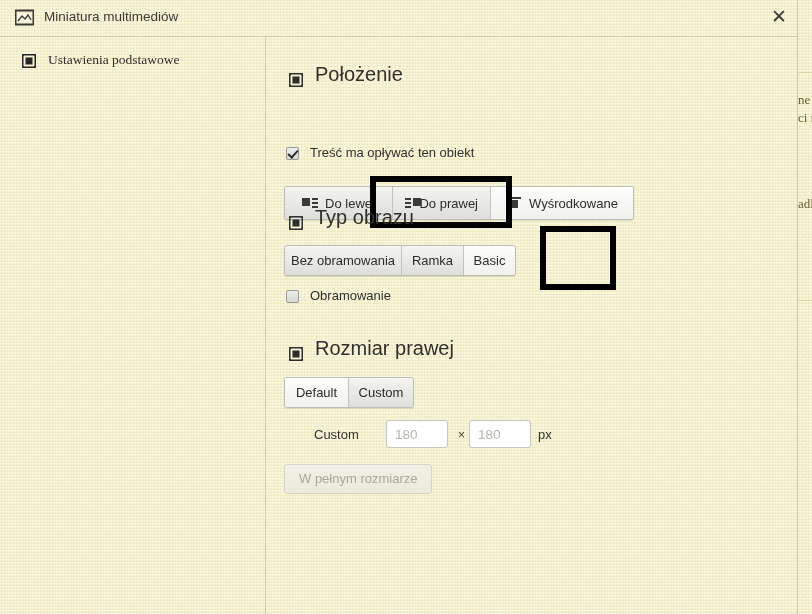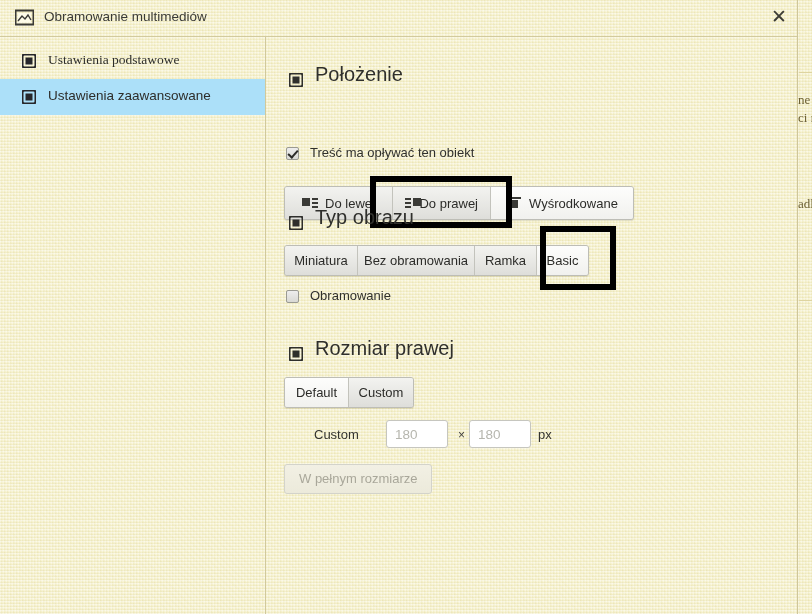--- a/index.html
+++ b/index.html
@@ -322,46 +322,37 @@
   <div id="dialog">
 
     <div id="titlebar">
       <span id="title-icon">
         <svg width="19" height="19" viewBox="0 0 19 19">
           <rect x="0.5" y="2.5" width="18" height="14" fill="none" stroke="#3a3a36" stroke-width="2"></rect>
           <rect x="3" y="5" width="13" height="9" fill="#fdfbe8"></rect>
           <polyline points="3,13 7,8 10,11 13,7 16,12" fill="none" stroke="#3a3a36" stroke-width="1.4"></polyline>
         </svg>
       </span>
-      <span id="title-text">Obramowanie multimediów</span>
+      <span id="title-text">Miniatura multimediów</span>
       <div id="close-btn">✕</div>
     </div>
     <div id="titlebar-sep"></div>
 
     <div id="sidebar">
 
       <div class="side-item" style="top:6px;font-family:Liberation Serif, serif;">
         <span class="side-icon">
           <svg width="14" height="14" viewBox="0 0 14 14">
             <rect x="0.5" y="0.5" width="13" height="13" rx="2" fill="none" stroke="#26262a" stroke-width="2"></rect>
             <rect x="3.5" y="3.5" width="7" height="7" fill="#26262a"></rect>
           </svg>
         </span>
         <span class="side-label">Ustawienia podstawowe</span>
       </div>
 
-      <div class="side-item selected" style="top:42px;">
-        <span class="side-icon">
-          <svg width="14" height="14" viewBox="0 0 14 14">
-            <rect x="0.5" y="0.5" width="13" height="13" rx="2" fill="none" stroke="#26262a" stroke-width="2"></rect>
-            <rect x="3.5" y="3.5" width="7" height="7" fill="#26262a"></rect>
-          </svg>
-        </span>
-        <span class="side-label">Ustawienia zaawansowane</span>
-      </div>
 
     </div>
     <div id="side-divider"></div>
 
     <div id="content">
 
       <div class="section-head" style="left:23px; top:29px;">
         <span class="sh-icon">
           <svg width="14" height="14" viewBox="0 0 14 14">
             <rect x="0.5" y="0.5" width="13" height="13" rx="2" fill="none" stroke="#2f2f2c" stroke-width="2"></rect>
@@ -410,23 +401,20 @@
         <span class="sh-icon">
           <svg width="14" height="14" viewBox="0 0 14 14">
             <rect x="0.5" y="0.5" width="13" height="13" rx="2" fill="none" stroke="#2f2f2c" stroke-width="2"></rect>
             <rect x="3.5" y="3.5" width="7" height="7" fill="#2f2f2c"></rect>
           </svg>
         </span>
         <span class="sh-text">Typ obrazu</span>
       </div>
 
       <div class="seg-group" style="left:18px; top:208px; height:29px;">
-        <div class="seg-btn" style="width:73px;">
-          <span>Miniatura</span>
-        </div>
         <div class="seg-btn" style="width:117px;align-items:center;">
           <span>Bez obramowania</span>
         </div>
         <div class="seg-btn" style="width:62px;">
           <span>Ramka</span>
         </div>
         <div class="seg-btn active" style="width:51px;">
           <span>Basic</span>
         </div>
       </div>

